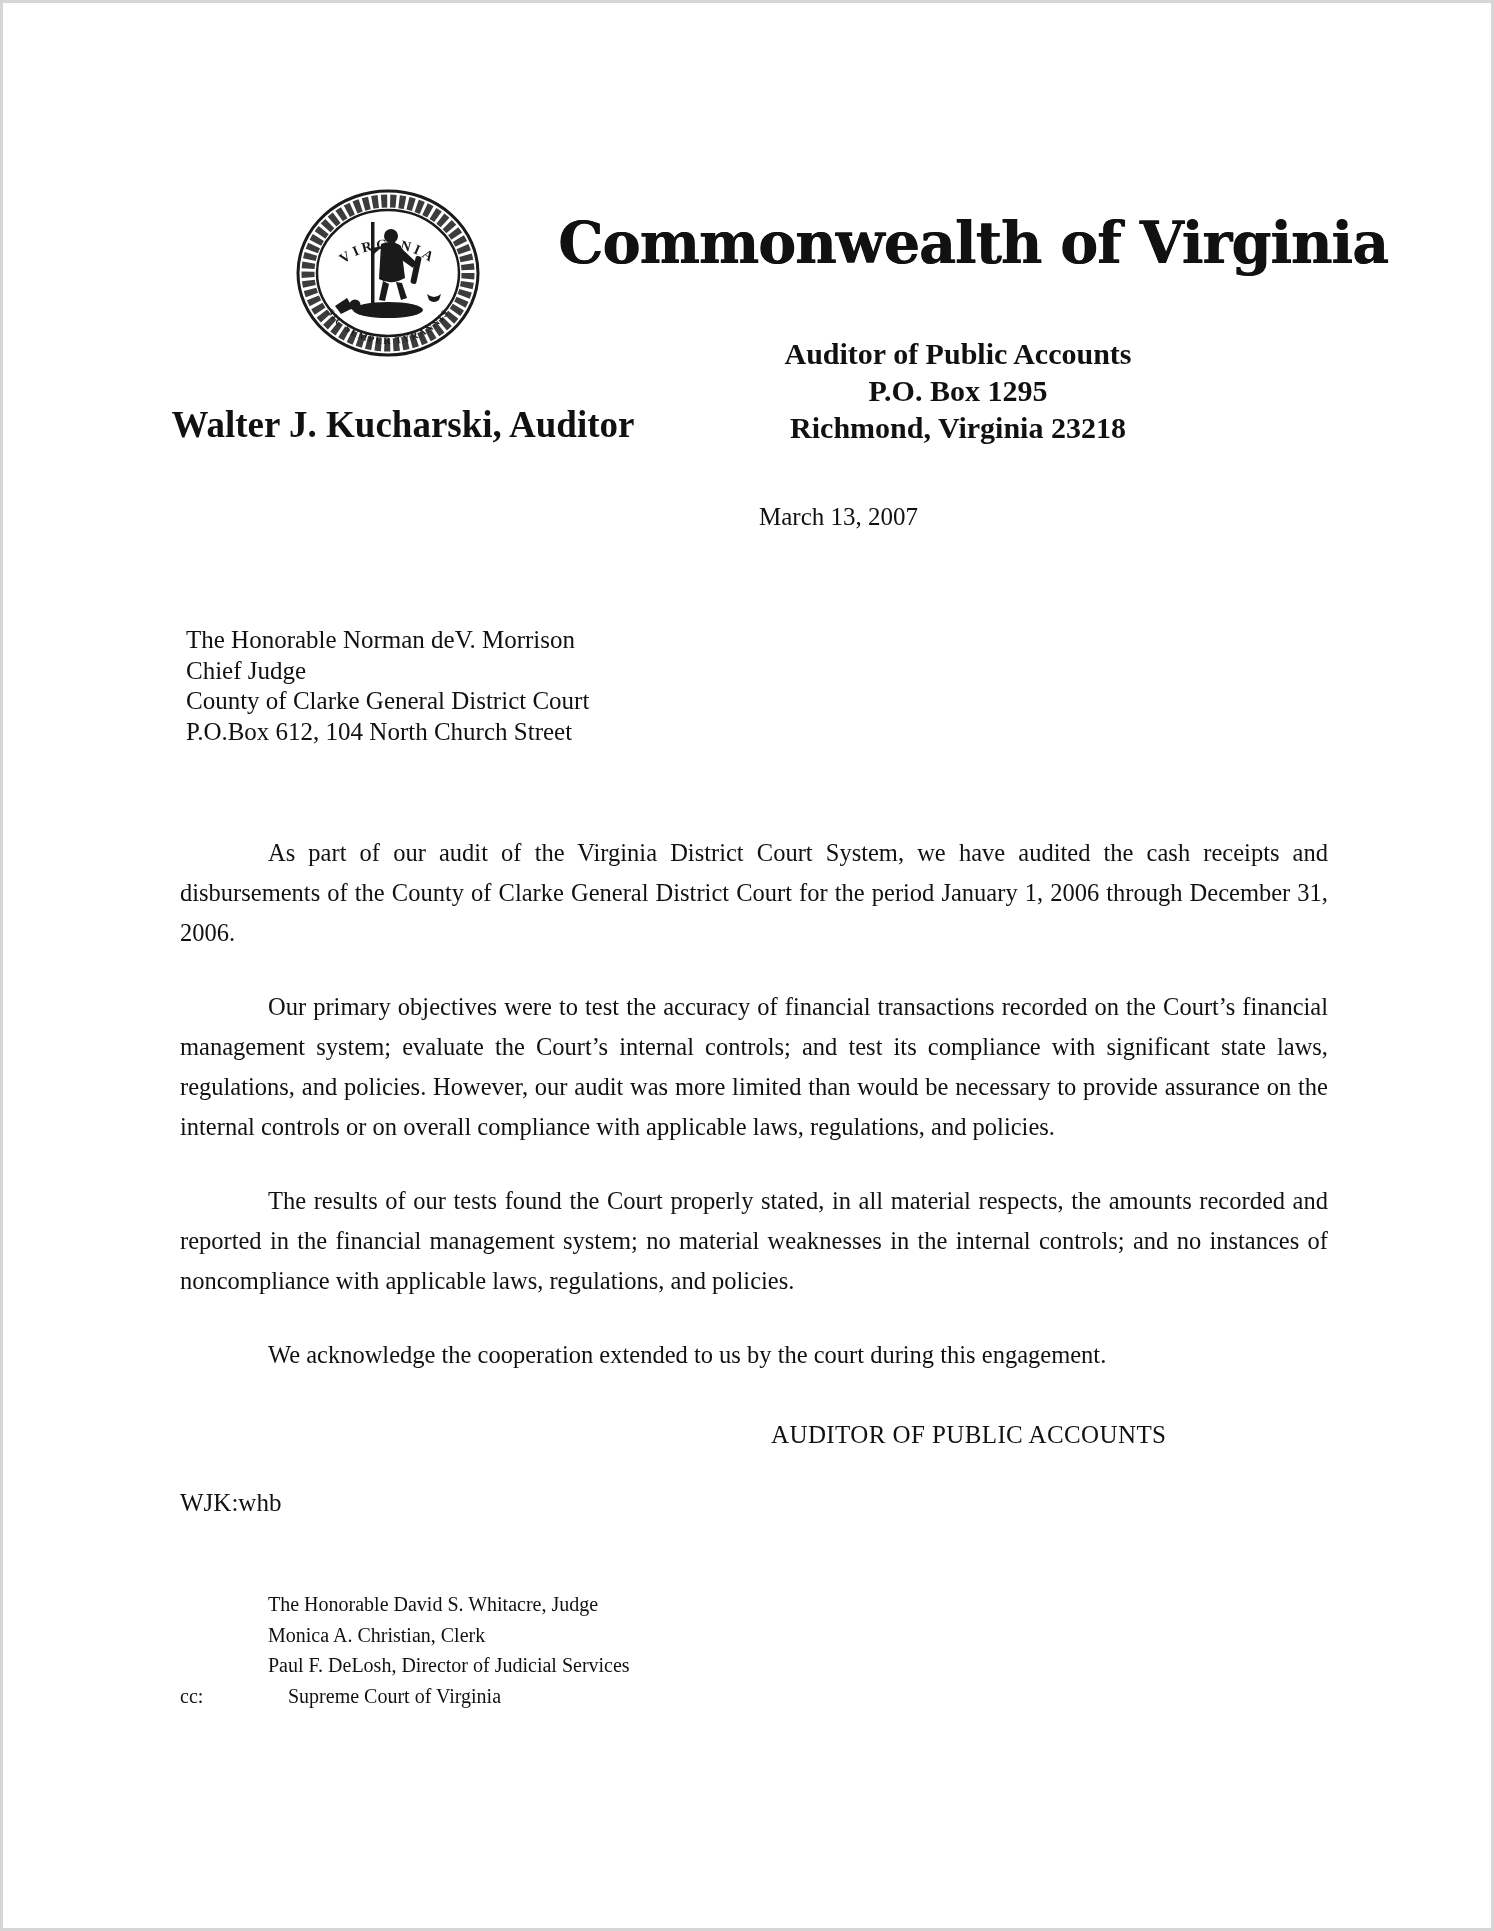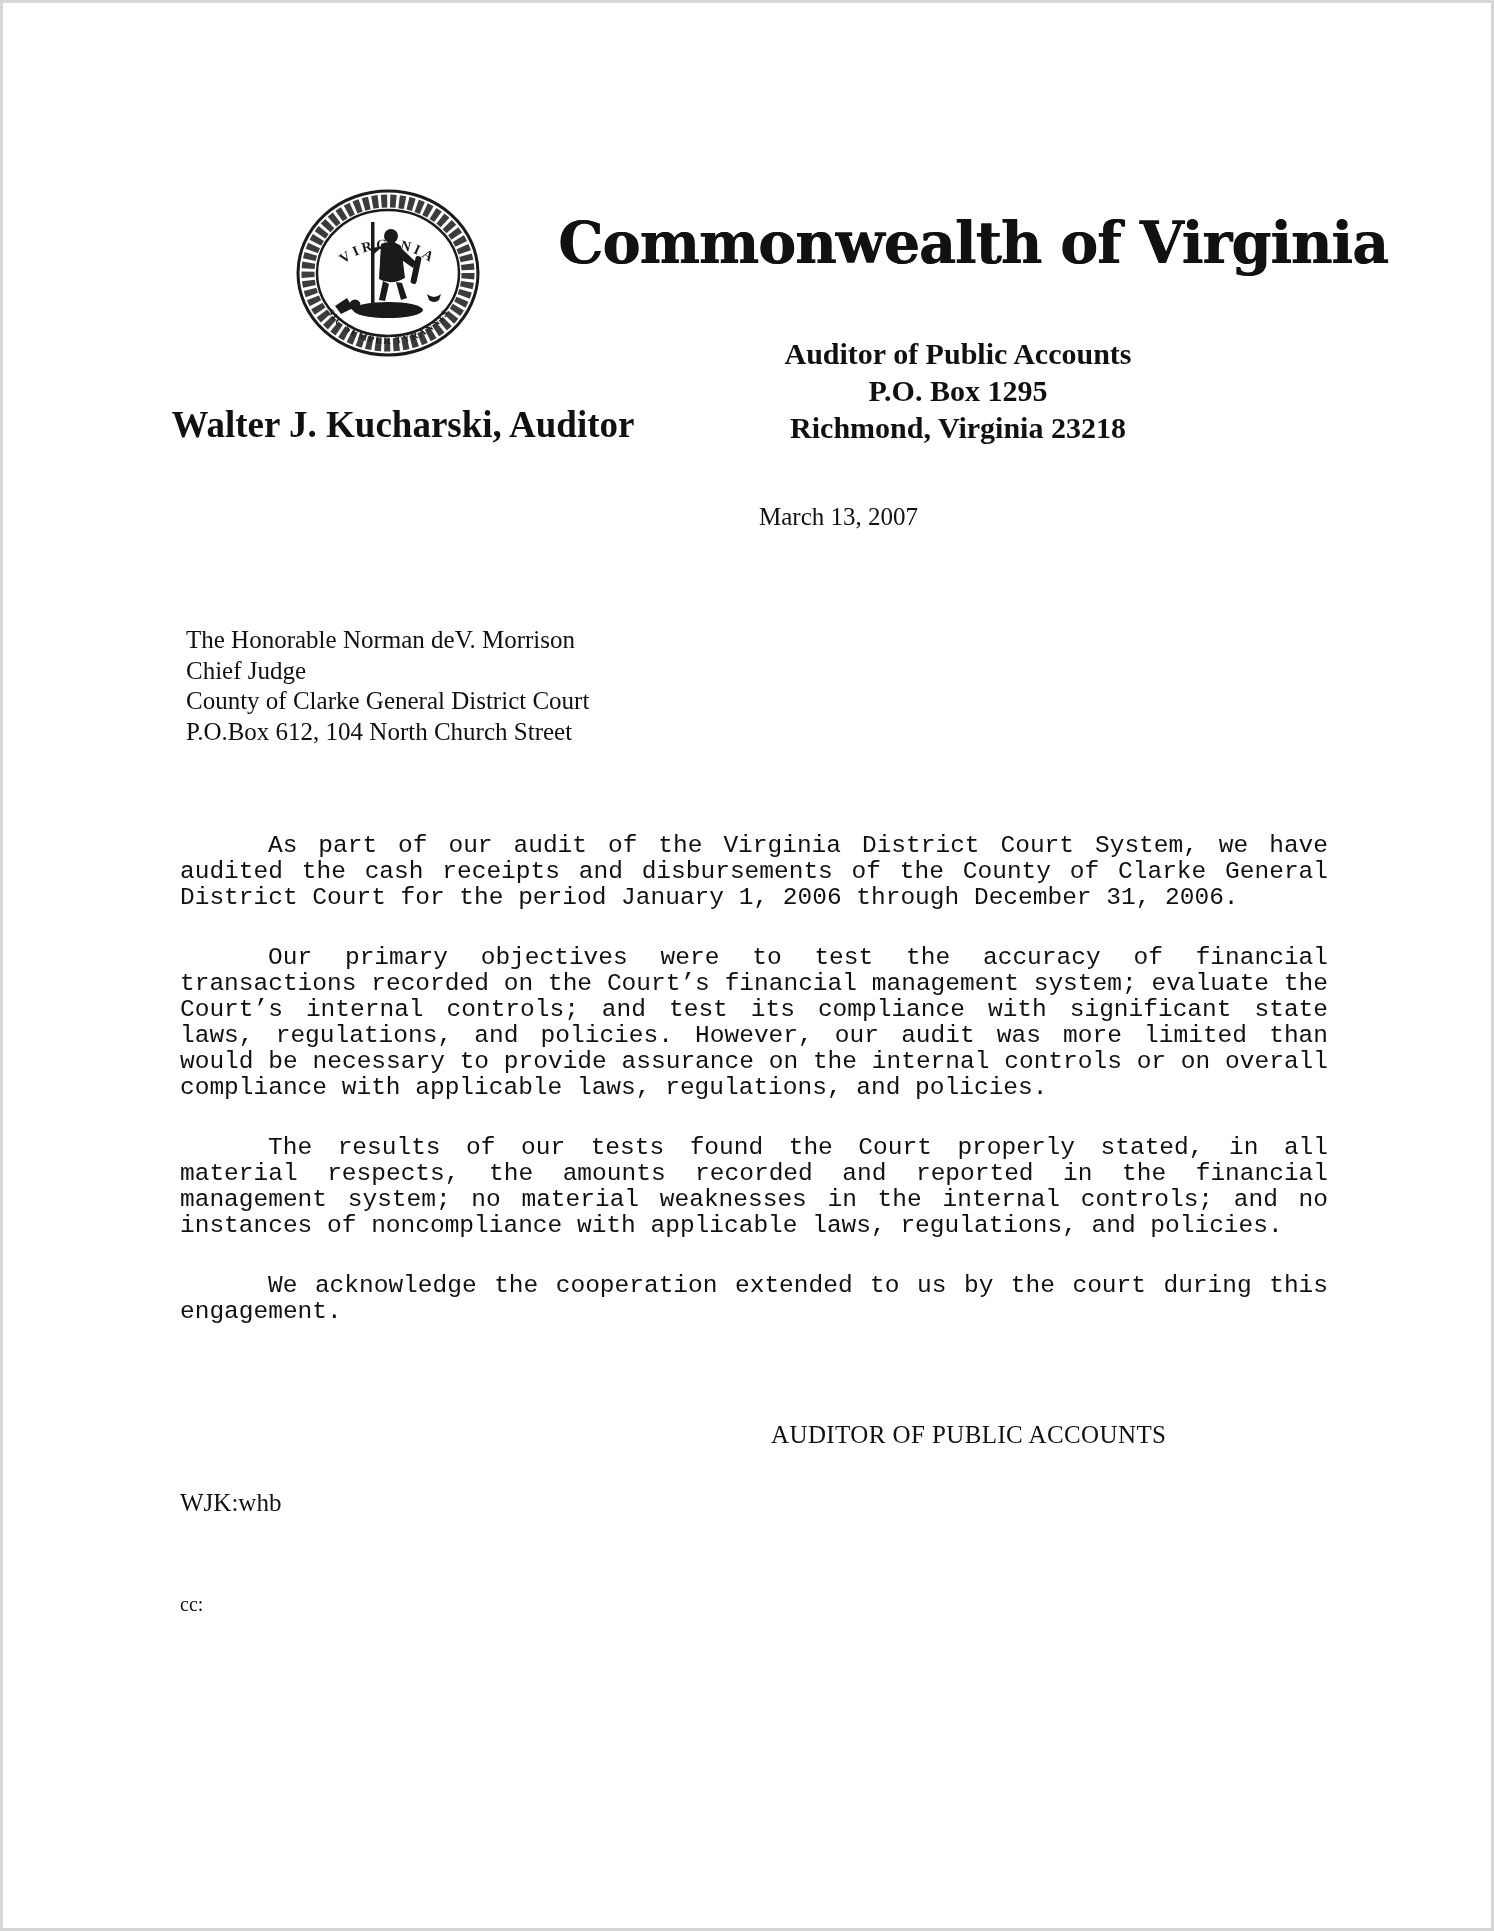--- a/index.html
+++ b/index.html
@@ -68,24 +68,23 @@
   .recipient div { white-space: pre-wrap; margin-left: 6px; }
 
   .body-block {
     position: absolute;
     left: 177px; top: 830px;
     width: 1148px;
   }
   .body-block p {
     margin: 0 0 34px 0;
     font-size: 24.5px;
-    line-height: 26px;
+    line-height: 40px;
     text-align: justify;
     text-indent: 88px;
-    font-family: Liberation Mono, monospace;
   }
 
   .closing-line {
     position: absolute;
     left: 768px; top: 1418px;
     font-size: 25px;
     letter-spacing: 0.4px;
   }
   .initials-line {
     position: absolute;
@@ -168,15 +167,21 @@
     <p>The results of our tests found the Court properly stated, in all material respects, the amounts recorded and reported in the financial management system; no material weaknesses in the internal controls; and no instances of noncompliance with applicable laws, regulations, and policies.</p>
     <p>We acknowledge the cooperation extended to us by the court during this engagement.</p>
   </div>
 
   <div class="closing-line">AUDITOR OF PUBLIC ACCOUNTS</div>
 
   <div class="initials-line">WJK:whb</div>
 
   <div class="cc-block">
     <span class="cc-label">cc:</span>
+    <div class="cc-list">
+      <div>The Honorable David S. Whitacre, Judge</div>
+      <div>Monica A. Christian, Clerk</div>
+      <div>Paul F. DeLosh, Director of Judicial Services</div>
+      <div class="cc-indent">Supreme Court of Virginia</div>
+    </div>
   </div>
 
 </div>
 
 </body></html>

